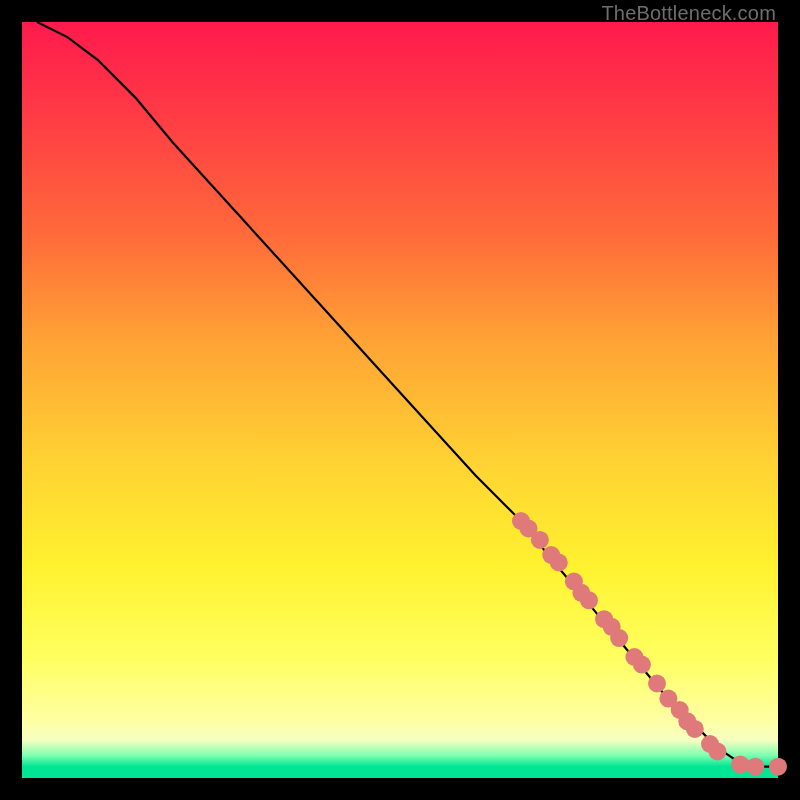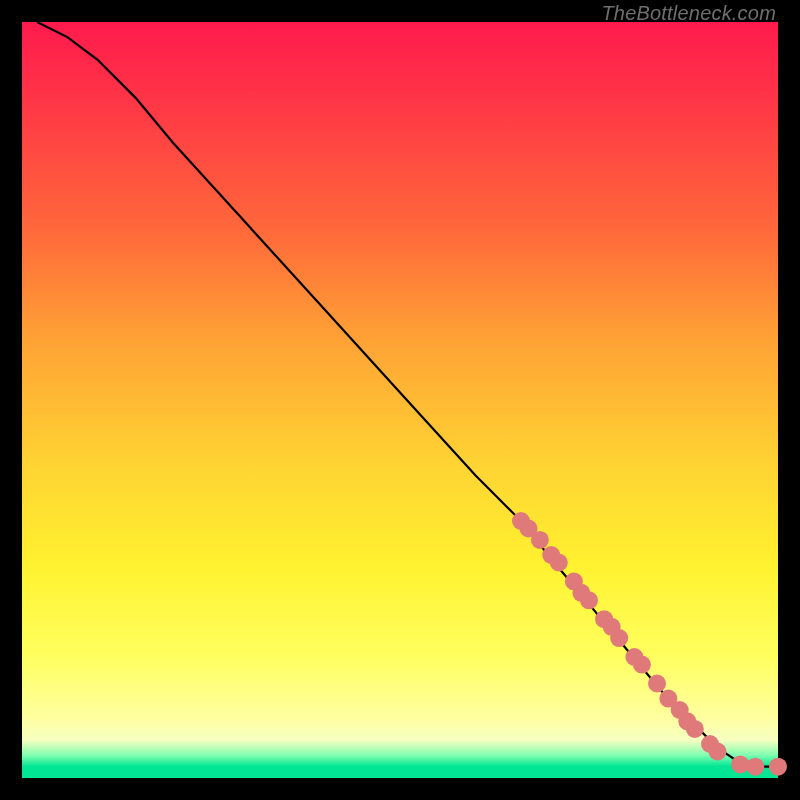--- a/index.html
+++ b/index.html
@@ -11,21 +11,20 @@
     overflow: hidden;
     font-family: Arial, Helvetica, sans-serif;
   }
   .frame {
     position: absolute;
     top: 0;
     left: 0;
     width: 800px;
     height: 800px;
     background: #000;
-    font-style: italic;
   }
   .plot {
     position: absolute;
     top: 22px;
     left: 22px;
     width: 756px;
     height: 756px;
     
     background: linear-gradient(
       to bottom,

